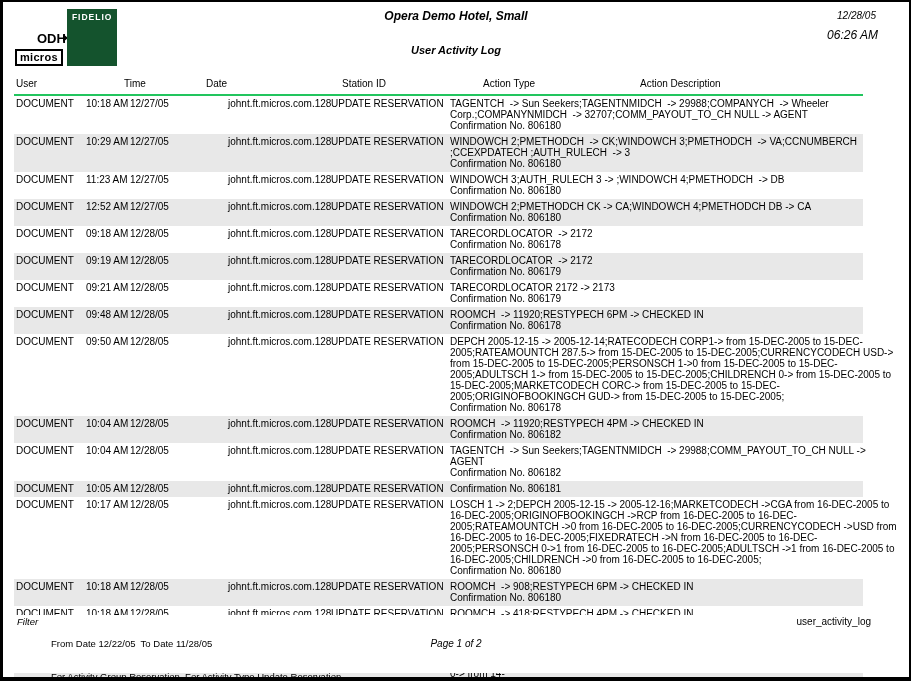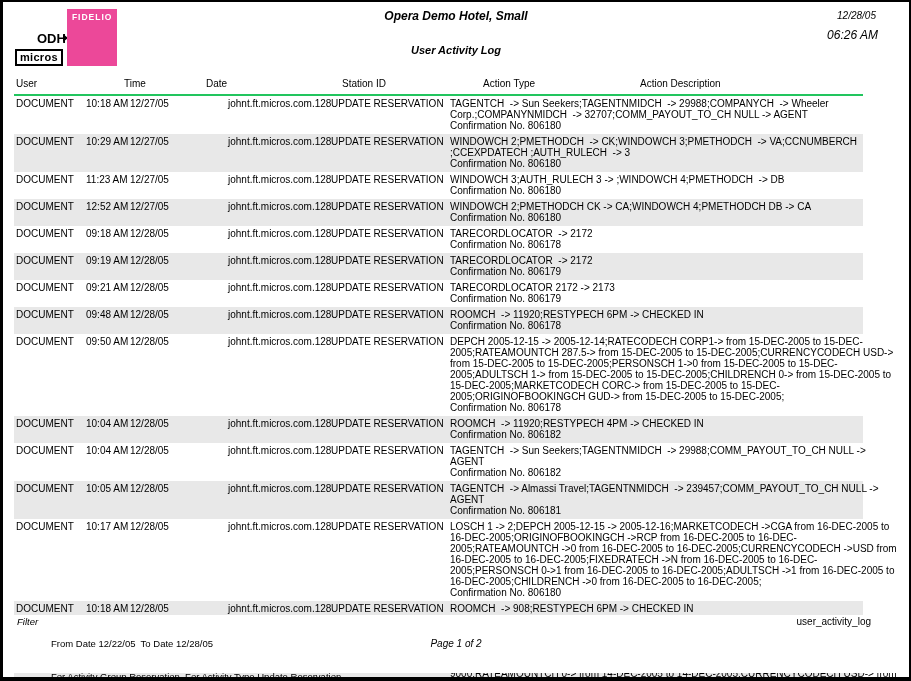--- a/index.html
+++ b/index.html
@@ -22,21 +22,21 @@
     border:2px solid #000;background:#fff;color:#000;
     font-weight:bold;font-size:11px;line-height:13px;
     padding:0 3px;letter-spacing:0.3px;margin-top:40px;
   }
   .logo-arrow{
     width:0;height:0;align-self:center;
     border-top:4px solid transparent;border-bottom:4px solid transparent;
     border-left:5px solid #000;margin:0 -1px 0 0;
   }
   .logo-fidelio{
-    background:#ec4899;color:#fff;font-weight:bold;
+    background:#14532d;color:#fff;font-weight:bold;
     font-size:8.5px;line-height:17px;padding:0 5px;letter-spacing:1px;
   }
   .prop-code{position:absolute;left:34px;top:29px;font-weight:bold;font-size:13px;}
   .hotel-name{position:absolute;left:0;right:0;top:7px;text-align:center;
     font-weight:bold;font-style:italic;font-size:12px;}
   .report-title{position:absolute;left:0;right:0;top:42px;text-align:center;
     font-weight:bold;font-style:italic;font-size:11px;}
   .print-date{position:absolute;right:33px;top:8px;font-style:italic;font-size:10px;}
   .print-time{position:absolute;right:31px;top:26px;font-style:italic;font-size:12px;}
   
@@ -223,21 +223,20 @@
     </div>
   </div>
 
   <div class="row striped">
     <div class="c-user">DOCUMENT</div>
     <div class="c-time">10:05 AM</div>
     <div class="c-date">12/28/05</div>
     <div class="c-station">johnt.ft.micros.com.128</div>
     <div class="c-type">UPDATE RESERVATION</div>
     <div class="c-desc">
-      <div class="desc-text">TAGENTCH  -&gt; Almassi Travel;TAGENTNMIDCH  -&gt; 239457;COMM_PAYOUT_TO_CH NULL -&gt; AGENT</div>
       <div class="conf-text">Confirmation No. 806181</div>
     </div>
   </div>
 
   <div class="row">
     <div class="c-user">DOCUMENT</div>
     <div class="c-time">10:17 AM</div>
     <div class="c-date">12/28/05</div>
     <div class="c-station">johnt.ft.micros.com.128</div>
     <div class="c-type">UPDATE RESERVATION</div>
@@ -281,21 +280,21 @@
       <div class="desc-text">ARRCH 2005-12-14 -&gt; 2005-12-15;DEPCH 2005-12-16 -&gt; 2005-12-17;ROOMCH  -&gt; 9000;RATEAMOUNTCH 0-&gt; from 14-DEC-2005 to 14-DEC-2005;CURRENCYCODECH USD-&gt; from 14-DEC-2005 to 14-DEC-2005;ADULTSCH 0-&gt; from 14-DEC-2005 to 14-DEC-2005;CHILDRENCH 0-&gt; from 14-</div>
 
     </div>
   </div>
 </div>
   </div>
 
   <div class="report-footer">
     <div class="filter-label">Filter</div>
     <div class="filter-lines">
-      <div>From Date 12/22/05  To Date 12/28/05</div>
+      <div>From Date 12/22/05  To Date 11/28/05</div>
       <div>For Activity Group Reservation  For Activity Type Update Reservation</div>
       
       
       
     </div>
     <div class="page-num">Page 1 of 2</div>
     <div class="report-name">user_activity_log</div>
   </div>
 
 </div>

